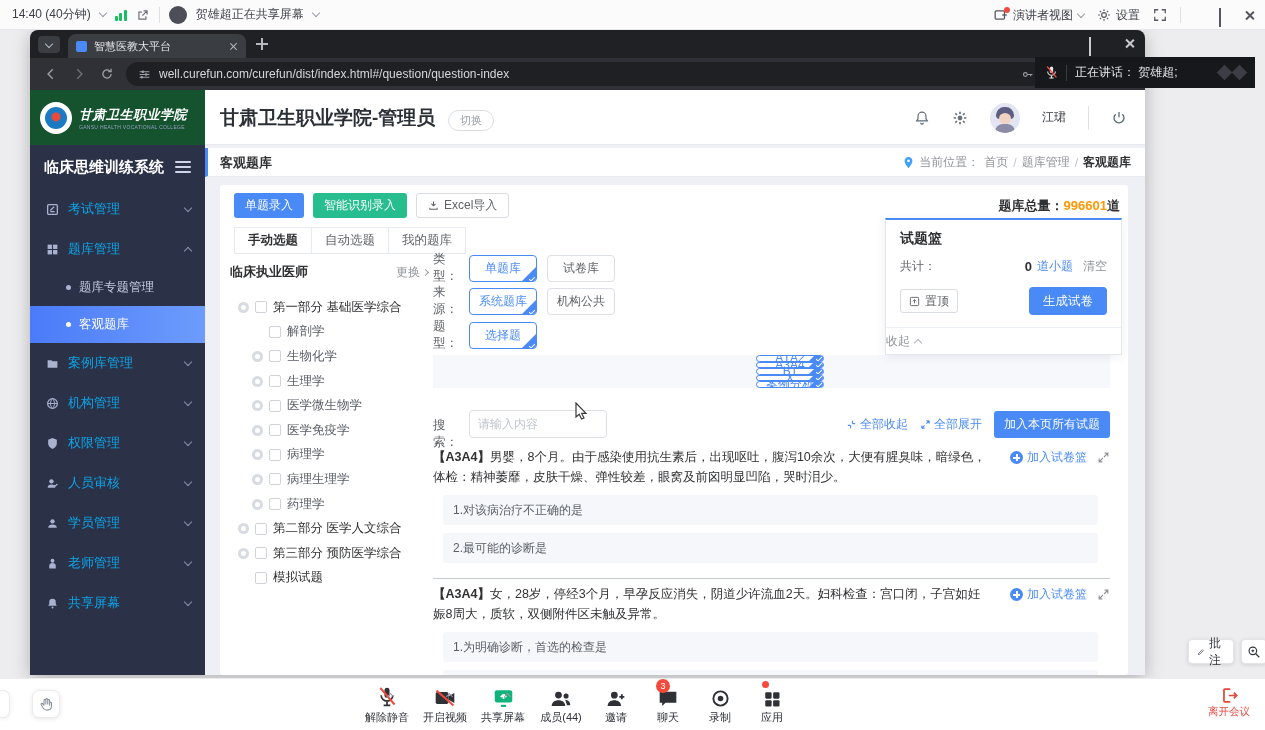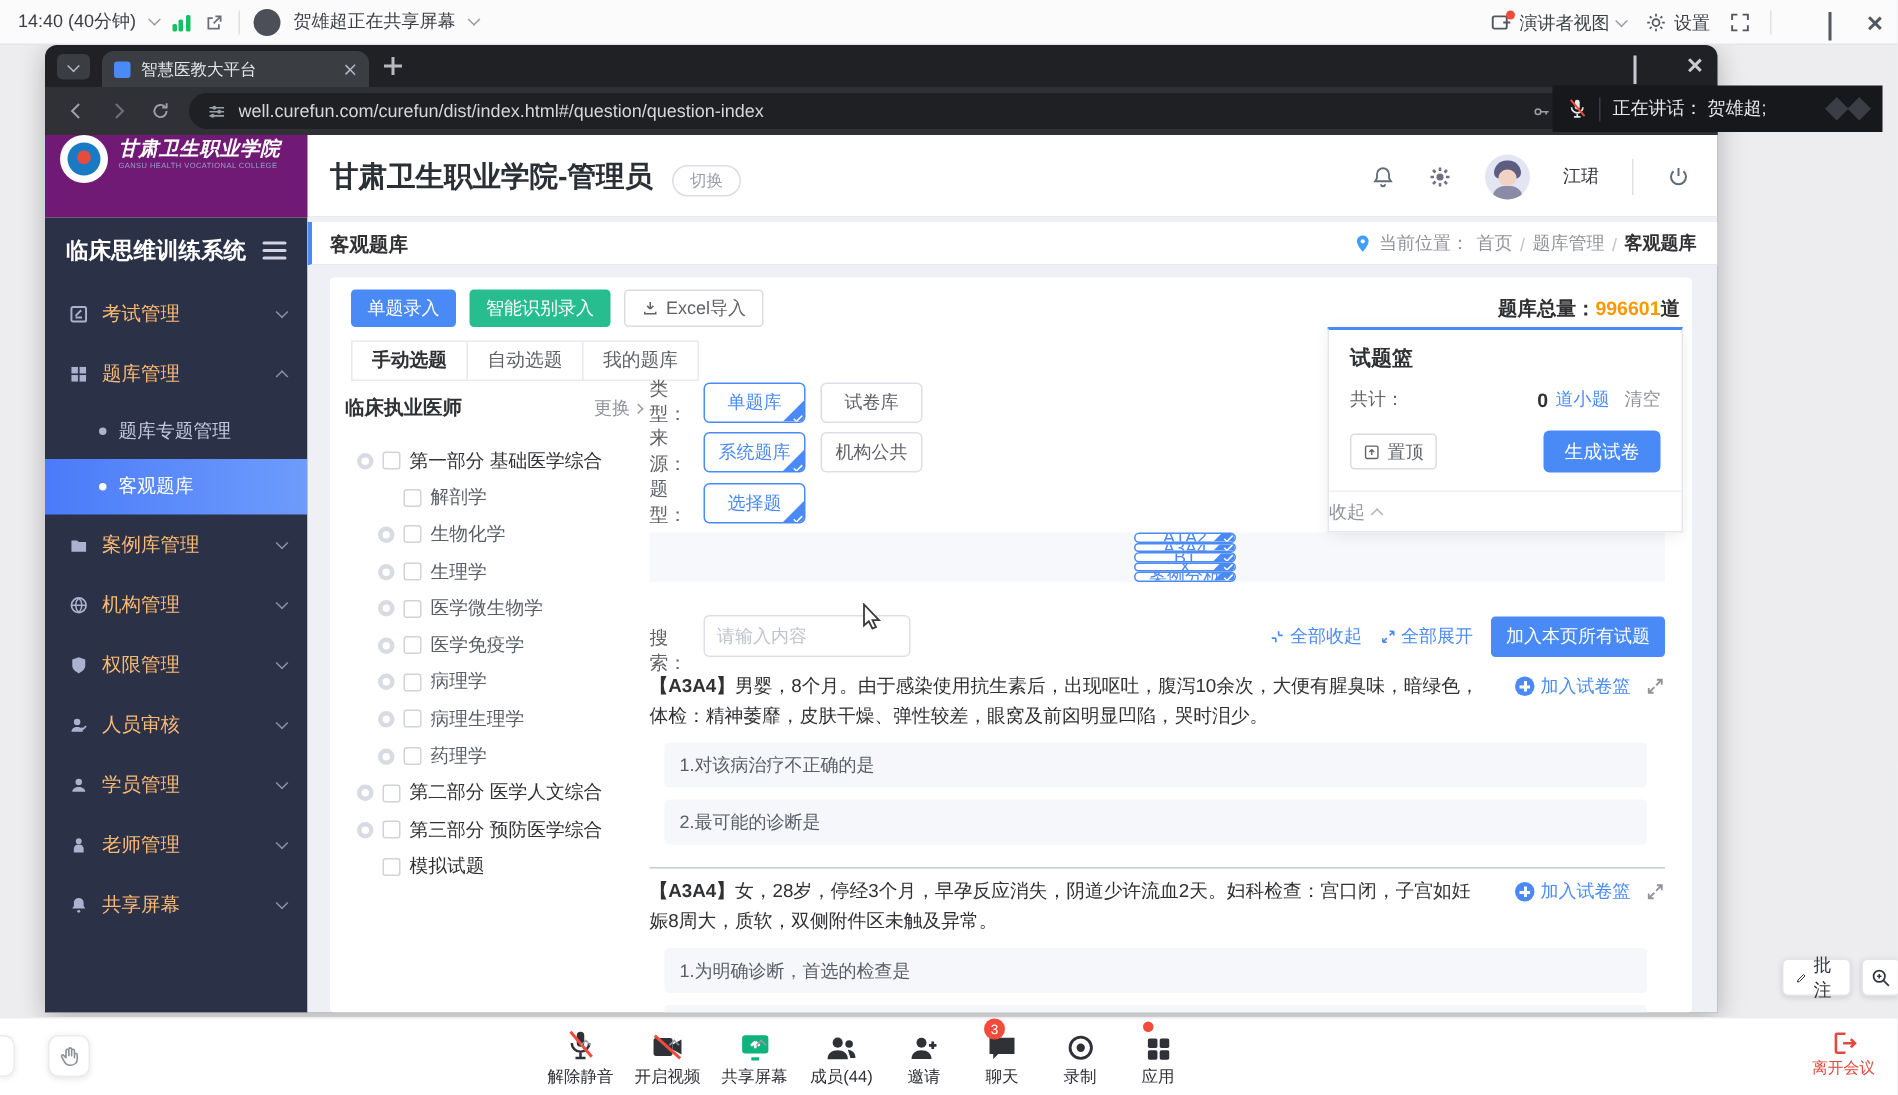--- a/index.html
+++ b/index.html
@@ -51,41 +51,41 @@
   #urlpill .url-text { font-size:12px; color:#d5d7da; flex:1; white-space:nowrap; overflow:hidden; }
   #viewport { position:absolute; left:0; top:60px; width:1115px; height:585px; background:#eef0f5; overflow:hidden; }
 
   
   #toast { left:1035px; top:57px; width:220px; height:31px; background:#17181c; z-index:30; display:flex; align-items:center; padding:0 10px; gap:8px; }
   #toast .mt-text { color:#e8e9ec; }
   .wm { width:11px; height:11px; background:#5a5e66; opacity:.55; transform:rotate(45deg); }
 
   
   #appheader { position:absolute; left:0; top:0; width:1115px; height:55px; background:#fff; border-bottom:1px solid #e8eaef; }
-  #logo { position:absolute; left:0; top:0; width:175px; height:55px; background:#701a75; display:flex; align-items:flex-start; padding-left:10px; gap:7px; }
+  #logo { position:absolute; left:0; top:0; width:175px; height:55px; background:#14532d; display:flex; align-items:center; padding-left:10px; gap:7px; }
   .logo-badge { width:32px; height:32px; border-radius:50%; background:#fff; display:flex; align-items:center; justify-content:center; }
   .logo-badge i { width:22px; height:22px; border-radius:50%; background:radial-gradient(circle at 50% 45%, #e84b3c 0 4px, #1a7ac4 5px 100%); display:block; }
   .logo-cn { font-family:"Liberation Serif","DejaVu Serif",serif; font-weight:bold; font-style:italic; font-size:13px; color:#fff; white-space:nowrap; letter-spacing:.5px; }
   .logo-en { font-size:5px; color:#98a0c6; letter-spacing:.3px; white-space:nowrap; }
   #org-title { position:absolute; left:190px; top:15px; font-size:19px; font-weight:bold; color:#2b2f36; }
   #switch-pill { position:absolute; left:418px; top:20px; font-size:11px; color:#9aa0a8; border:1px solid #dadde2; border-radius:11px; padding:2px 11px; background:#fff; }
   #hdr-right { position:absolute; right:18px; top:0; height:55px; display:flex; align-items:center; gap:22px; }
   .avatar-m { width:30px; height:30px; border-radius:50%; background:#e3e6f2; position:relative; overflow:hidden; }
   .avatar-m .hair { position:absolute; left:6px; top:4px; width:18px; height:12px; border-radius:9px 9px 4px 4px; background:#5d5d82; }
   .avatar-m .face { position:absolute; left:9px; top:10px; width:12px; height:11px; border-radius:50%; background:#f2d2c2; }
   .avatar-m .body { position:absolute; left:5px; top:21px; width:20px; height:10px; border-radius:8px 8px 0 0; background:#8b8ba8; }
   .uname { font-size:12px; color:#33363c; }
 
   
   #sidebar { position:absolute; left:0; top:55px; width:175px; height:530px; background:#2b3147; }
   #systitle { height:44px; display:flex; align-items:center; justify-content:space-between; padding:0 14px; }
   #systitle .st { font-size:15px; font-weight:bold; color:#fff; }
   .burger { width:16px; } .burger i { display:block; height:2px; background:#cfd4e8; margin:3px 0; border-radius:1px; }
   .menu-item { height:40px; display:flex; align-items:center; padding:0 14px 0 16px; gap:9px; }
-  .menu-item .lbl { flex:1; font-size:13px; color:#fdba74; }
+  .menu-item .lbl { flex:1; font-size:13px; color:#0ea5e9; }
   .menu-item .caret { border-color:#8a92ad; }
   .mi-ic { color:#aab2cf; }
   .sub-item { height:37px; display:flex; align-items:center; padding-left:36px; gap:8px; }
   .sub-item .dot { width:5px; height:5px; border-radius:50%; background:#aab3d0; }
   .sub-item .lbl { font-size:12.5px; color:#c3c9de; }
   .sub-item.active { background:linear-gradient(90deg,#4b7bf9,#6d9cfc); }
   .sub-item.active .lbl { color:#fff; } .sub-item.active .dot { background:#fff; }
 
   
   #main { position:absolute; left:175px; top:55px; width:940px; height:530px; background:#eef0f5; }

